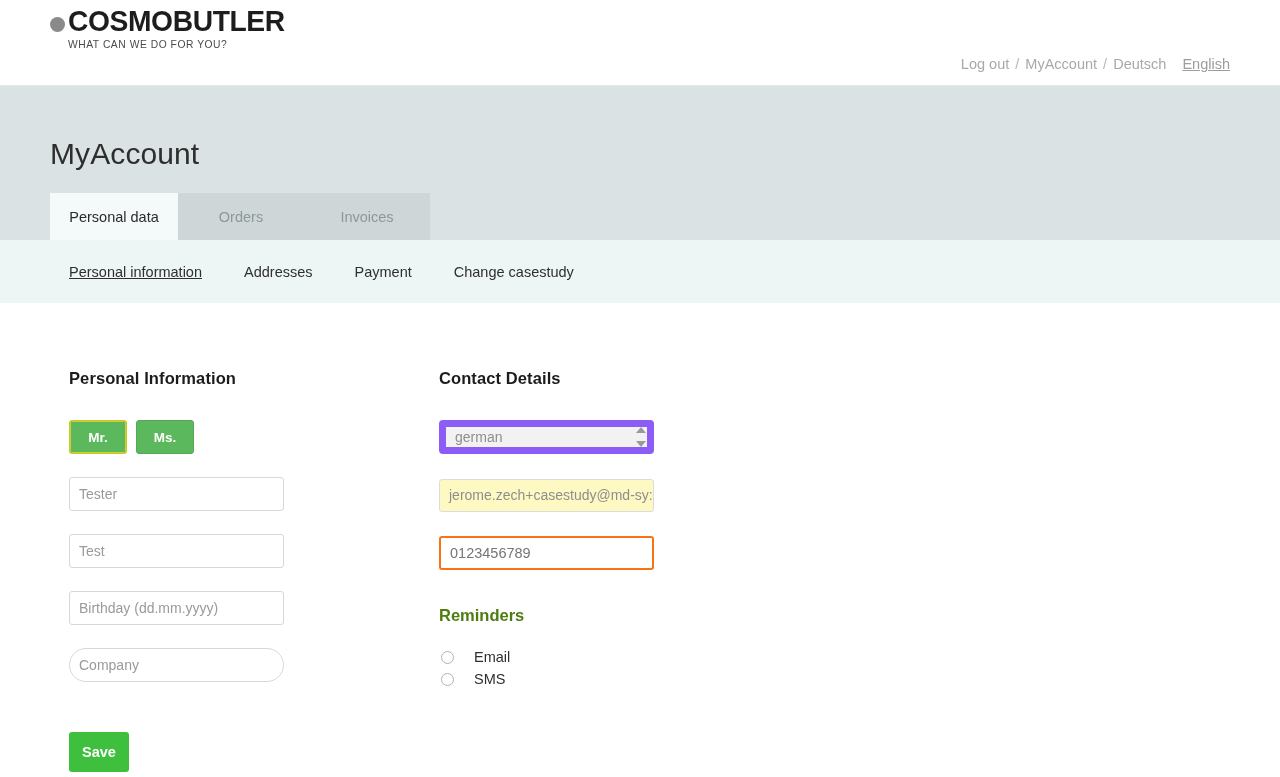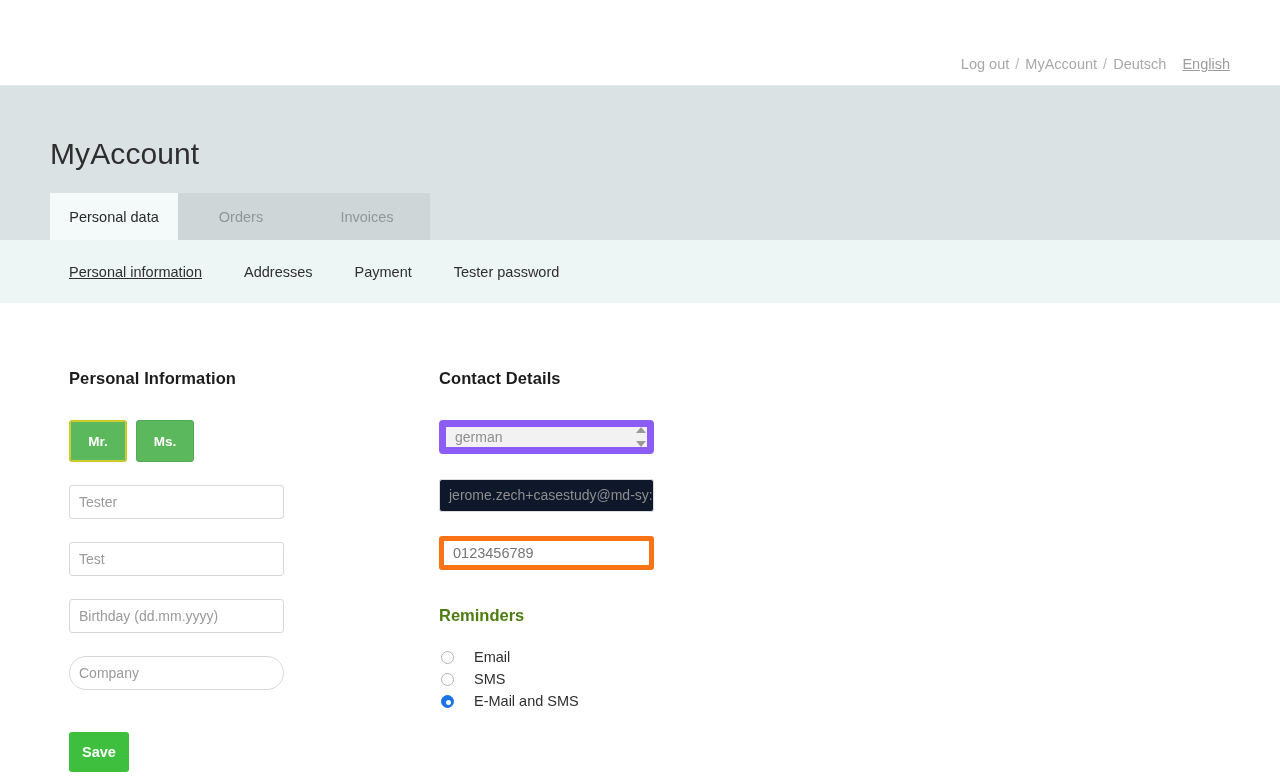--- a/index.html
+++ b/index.html
@@ -181,21 +181,21 @@
     letter-spacing: 0.1px;
   }
 
   .salutation-row {
     display: flex;
     gap: 9px;
     margin-bottom: 23px;
   }
   .sal-btn {
     width: 58px;
-    height: 42px;
+    height: 34px;
     border-radius: 3px;
     background: #5cb85c;
     color: #ffffff;
     font-size: 13.5px;
     font-weight: bold;
     display: flex;
     align-items: center;
     justify-content: center;
     cursor: pointer;
     border: 1px solid #55a855;
@@ -289,36 +289,36 @@
   }
 
   .field-email {
     display: block;
     width: 215px;
     height: 33px;
     padding: 0 9px;
     margin-bottom: 24px;
     border: 1px solid #dcdcdc;
     border-radius: 3px;
-    background: #0f172a;
+    background: #fef9c3;
     font-family: "Liberation Sans", sans-serif;
     font-size: 14px;
     color: #8e8e8e;
     text-overflow: clip;
     overflow: hidden;
     white-space: nowrap;
     line-height: 31px;
     cursor: default;
   }
   .field-phone {
     display: block;
     width: 215px;
     height: 34px;
     padding: 0 9px;
-    border: 5px solid #f97316;
+    border: 2px solid #f97316;
     border-radius: 3px;
     background: #ffffff;
     font-family: "Liberation Sans", sans-serif;
     font-size: 14.5px;
     color: #838383;
   }
 
   .reminders-head {
     font-size: 16.5px;
     font-weight: bold;
@@ -357,20 +357,27 @@
   }
   .radio-label {
     font-size: 14.5px;
     color: #2f2f2f;
   }
 </style>
 </head>
 <body>
 
 <div class="top-header">
+  <div class="logo-block">
+    <div class="logo-dot"></div>
+    <div class="logo-text-wrap">
+      <div class="logo-word">COSMOBUTLER</div>
+      <div class="logo-tag">WHAT CAN WE DO FOR YOU?</div>
+    </div>
+  </div>
 
   <div class="top-nav">
     <a href="#">Log out</a>
     <span class="sep">/</span>
     <a href="#">MyAccount</a>
     <span class="sep">/</span>
     <a href="#">Deutsch</a>
     <span class="lang-gap"></span>
     <a href="#" class="active">English</a>
   </div>
@@ -384,21 +391,21 @@
     <div class="tab inactive t-orders">Orders</div>
     <div class="tab inactive t-invoices">Invoices</div>
   </div>
 </div>
 
 <div class="subnav-band">
   <div class="subnav">
     <a href="#" class="subnav-item active">Personal information</a>
     <a href="#" class="subnav-item">Addresses</a>
     <a href="#" class="subnav-item">Payment</a>
-    <a href="#" class="subnav-item">Tester password</a>
+    <a href="#" class="subnav-item">Change casestudy</a>
   </div>
 </div>
 
 <div class="content">
 
   <div class="col-left">
     <h2 class="section-head">Personal Information</h2>
 
     <div class="salutation-row">
       <div class="sal-btn focused">Mr.</div>
@@ -430,21 +437,17 @@
 
     <div class="radio-list">
       <div class="radio-row">
         <span class="radio"></span>
         <span class="radio-label">Email</span>
       </div>
       <div class="radio-row">
         <span class="radio"></span>
         <span class="radio-label">SMS</span>
       </div>
-      <div class="radio-row">
-        <span class="radio checked"></span>
-        <span class="radio-label">E-Mail and SMS</span>
-      </div>
     </div>
   </div>
 
   <button class="save-btn">Save</button>
 </div>
 
 </body></html>

